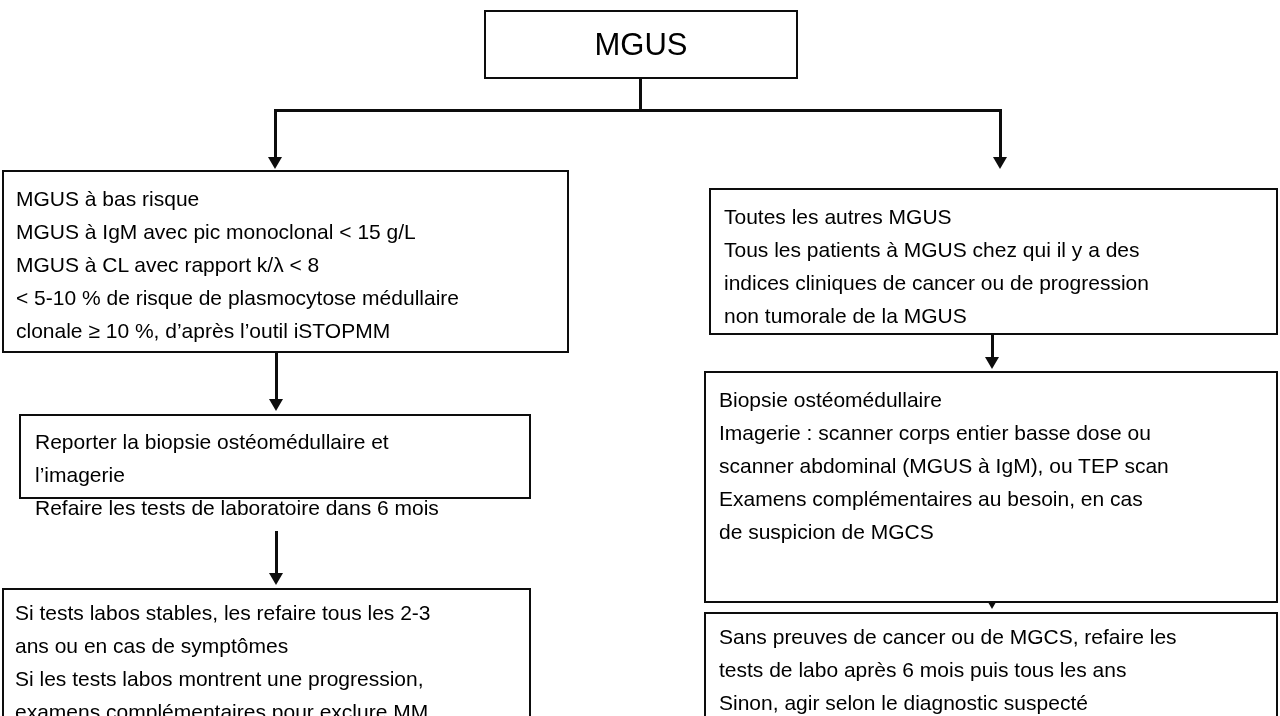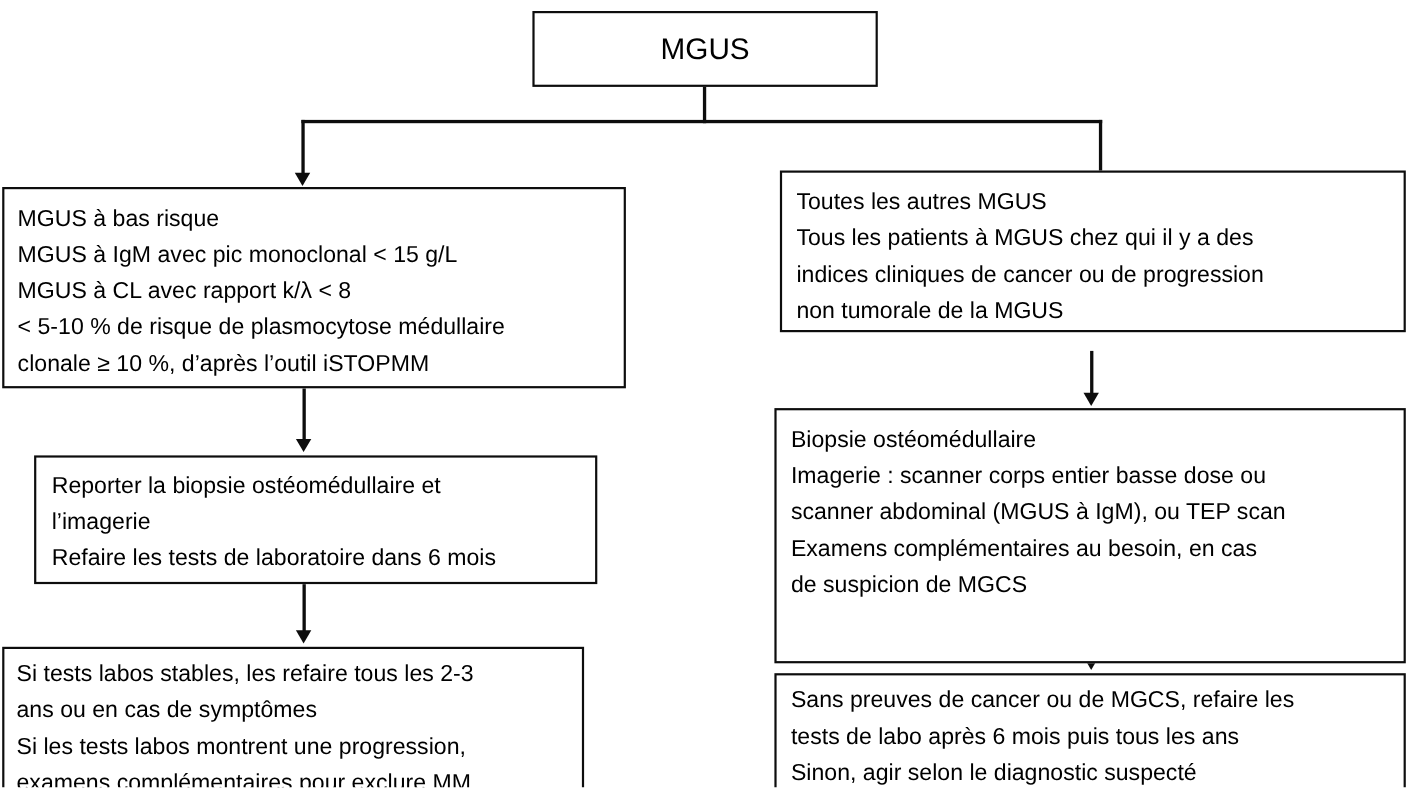--- a/index.html
+++ b/index.html
@@ -35,51 +35,50 @@
   #node-root {
     left: 484px;
     top: 10px;
     width: 314px;
     height: 69px;
     display: flex;
     align-items: center;
     justify-content: center;
   }
   #node-root .node-text {
-    font-size: 27px;
+    font-size: 31px;
     line-height: 36px;
     text-align: center;
   }
   
   #node-low-risk {
     left: 2px;
     top: 170px;
     width: 567px;
     height: 183px;
     padding: 10px 0 0 12px;
   }
   #node-defer {
     left: 19px;
     top: 414px;
     width: 512px;
-    height: 117px;
+    height: 85px;
     padding: 9px 0 0 14px;
-    margin-left: 12px;
   }
   #node-followup {
     left: 2px;
     top: 588px;
     width: 529px;
     height: 132px;
     padding: 6px 0 0 11px;
   }
   
   #node-other {
     left: 709px;
-    top: 155px;
+    top: 188px;
     width: 569px;
     height: 147px;
     padding: 10px 0 0 13px;
   }
   #node-workup {
     left: 704px;
     top: 371px;
     width: 574px;
     height: 232px;
     padding: 10px 0 0 13px;

